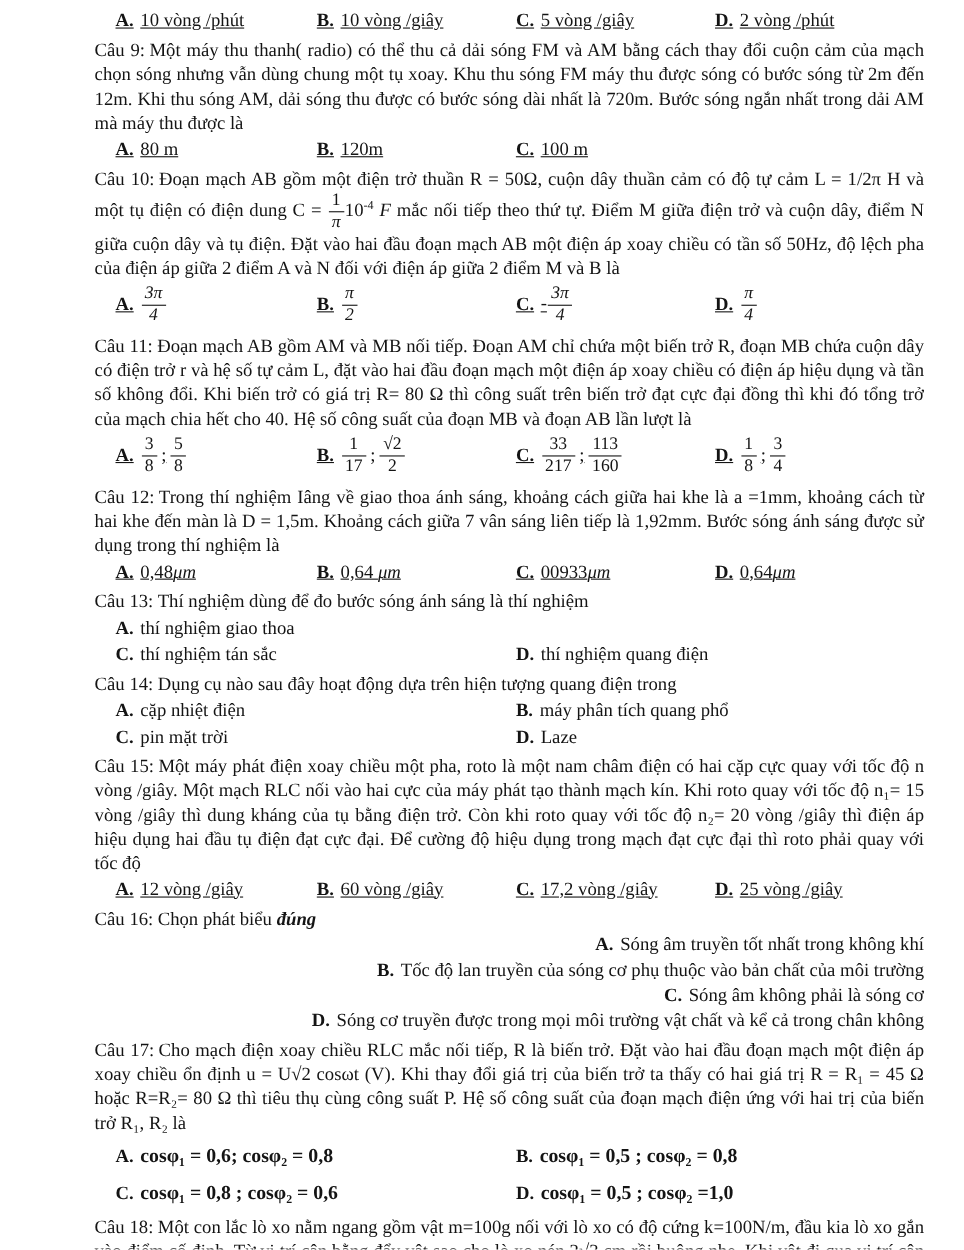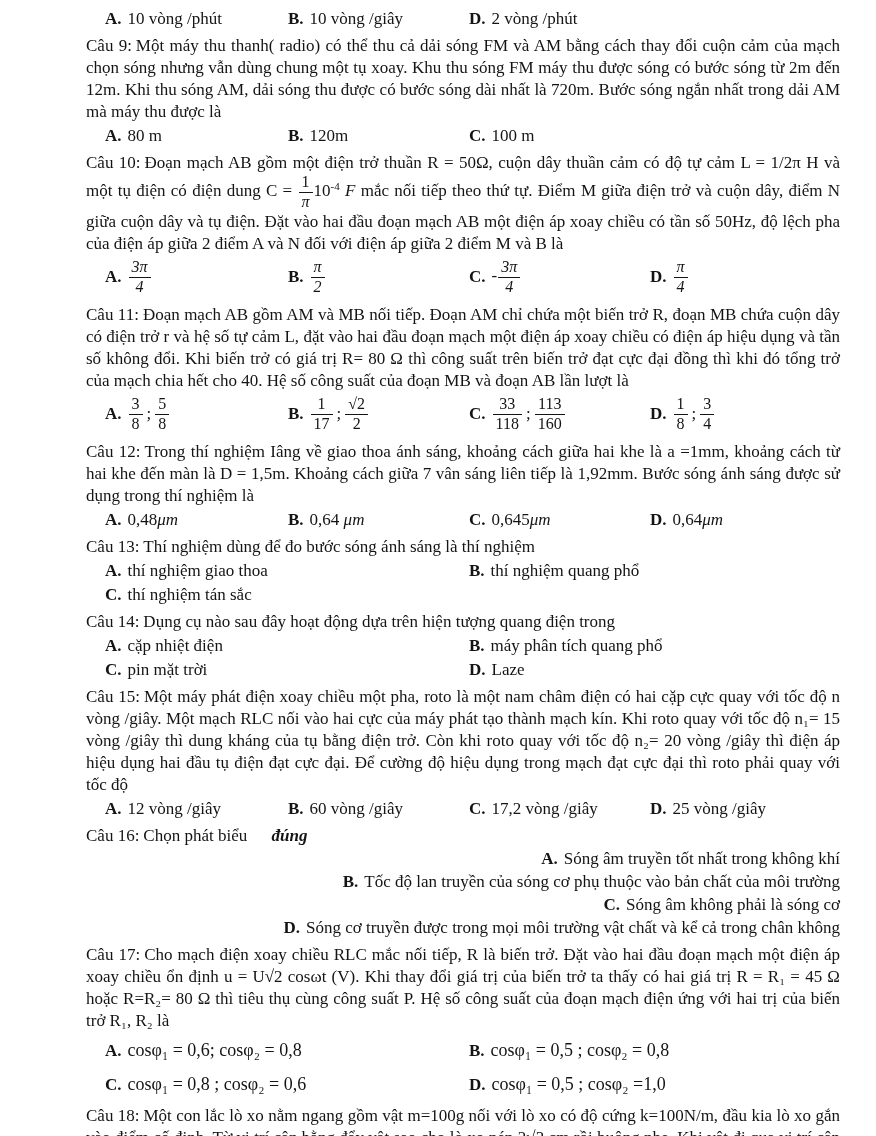--- a/index.html
+++ b/index.html
@@ -7,44 +7,45 @@
   body {
     width:876px; height:1136px; overflow:hidden;
     color:#141414;
     font-family:"Liberation Serif","DejaVu Serif",serif;
     font-size:17px; line-height:22px;
   }
   .page { padding:6px 36px 0 86px; }
   p.qtext { text-align:justify; margin-top:5px; }
   .qlabel { font-weight:normal; margin-right:4px; }
   .optrow { display:grid; margin-left:19px; margin-top:2px; margin-bottom:2px; }
-  .cols4 { grid-template-columns:183px 181px 181px 1fr; }
+  .cols4 { grid-template-columns:183px 181px 181px 1fr;text-decoration:underline; }
   .cols2 { grid-template-columns:364px 1fr; }
   .optletter { font-weight:bold; margin-right:6px; }
   .optline { margin-left:19px; margin-top:1px;text-align:right; }
   .frac { display:inline-block; vertical-align:middle; text-align:center;
           line-height:1.05; font-size:16px; margin:0 1px; }
   .frac .fnum { display:block; border-bottom:1px solid #141414; padding:0 3px 1px; }
   .frac .fden { display:block; padding:1px 3px 0; }
   .fracrow { align-items:center; min-height:42px; }
   .fsep { padding:0 3px; }
   sup { font-size:11px; line-height:0; }
-  .em-bi { font-weight:bold; font-style:italic;margin-left:20px; }
+  .em-bi { font-weight:bold; font-style:italic; }
   .ital { font-style:italic; }
-  .mathopt { font-size:18px; }
+  .mathopt { font-size:18px;font-weight:bold; }
   .mathrow { min-height:30px; align-items:center; margin-top:4px; }
 </style>
 </head>
 <body>
 
 <div class="page">
 
   <div class="optrow cols4">
     <span><b class="optletter">A.</b><span>10 vòng /phút</span></span>
     <span><b class="optletter">B.</b><span>10 vòng /giây</span></span>
+    <span><b class="optletter">C.</b><span>5 vòng /giây</span></span>
     <span><b class="optletter">D.</b><span>2 vòng /phút</span></span>
   </div>
 
   <p class="qtext"><b class="qlabel">Câu 9:</b><span>Một máy thu thanh( radio) có thể thu cả dải sóng FM và AM bằng cách thay đổi cuộn cảm của mạch chọn sóng nhưng vẫn dùng chung một tụ xoay. Khu thu sóng FM máy thu được sóng có bước sóng từ 2m đến 12m. Khi thu sóng AM, dải sóng thu được có bước sóng dài nhất là 720m. Bước sóng ngắn nhất trong dải AM mà máy thu được là</span></p>
   <div class="optrow cols4">
     <span><b class="optletter">A.</b><span>80 m</span></span>
     <span><b class="optletter">B.</b><span>120m</span></span>
     <span><b class="optletter">C.</b><span>100 m</span></span>
   </div>
 
@@ -53,39 +54,39 @@
     <span><b class="optletter">A.</b><span></span><span class="frac ital"><span class="fnum">3π</span><span class="fden">4</span></span></span>
     <span><b class="optletter">B.</b><span></span><span class="frac ital"><span class="fnum">π</span><span class="fden">2</span></span></span>
     <span><b class="optletter">C.</b><span>-</span><span class="frac ital"><span class="fnum">3π</span><span class="fden">4</span></span></span>
     <span><b class="optletter">D.</b><span></span><span class="frac ital"><span class="fnum">π</span><span class="fden">4</span></span></span>
   </div>
 
   <p class="qtext"><b class="qlabel">Câu 11:</b><span>Đoạn mạch AB gồm AM và MB nối tiếp. Đoạn AM chỉ chứa một biến trở R, đoạn MB chứa cuộn dây có điện trở r và hệ số tự cảm L, đặt vào hai đầu đoạn mạch một điện áp xoay chiều có điện áp hiệu dụng và tần số không đổi. Khi biến trở có giá trị R= 80 Ω thì công suất trên biến trở đạt cực đại đồng thì khi đó tổng trở của mạch chia hết cho 40. Hệ số công suất của đoạn MB và đoạn AB lần lượt là</span></p>
   <div class="optrow cols4 fracrow">
     <span><b class="optletter">A.</b><span class="frac"><span class="fnum">3</span><span class="fden">8</span></span><span class="fsep">;</span><span class="frac"><span class="fnum">5</span><span class="fden">8</span></span></span>
     <span><b class="optletter">B.</b><span class="frac"><span class="fnum">1</span><span class="fden">17</span></span><span class="fsep">;</span><span class="frac"><span class="fnum">√2</span><span class="fden">2</span></span></span>
-    <span><b class="optletter">C.</b><span class="frac"><span class="fnum">33</span><span class="fden">118</span></span><span class="fsep">;</span><span class="frac"><span class="fnum">113</span><span class="fden">160</span></span></span>
+    <span><b class="optletter">C.</b><span class="frac"><span class="fnum">33</span><span class="fden">217</span></span><span class="fsep">;</span><span class="frac"><span class="fnum">113</span><span class="fden">160</span></span></span>
     <span><b class="optletter">D.</b><span class="frac"><span class="fnum">1</span><span class="fden">8</span></span><span class="fsep">;</span><span class="frac"><span class="fnum">3</span><span class="fden">4</span></span></span>
   </div>
 
   <p class="qtext"><b class="qlabel">Câu 12:</b><span>Trong thí nghiệm Iâng về giao thoa ánh sáng, khoảng cách giữa hai khe là a =1mm, khoảng cách từ hai khe đến màn là D = 1,5m. Khoảng cách giữa 7 vân sáng liên tiếp là 1,92mm. Bước sóng ánh sáng được sử dụng trong thí nghiệm là</span></p>
   <div class="optrow cols4">
     <span><b class="optletter">A.</b><span>0,48</span><i>μm</i></span>
     <span><b class="optletter">B.</b><span>0,64 </span><i>μm</i></span>
-    <span><b class="optletter">C.</b><span>0,645</span><i>μm</i></span>
+    <span><b class="optletter">C.</b><span>00933</span><i>μm</i></span>
     <span><b class="optletter">D.</b><span>0,64</span><i>μm</i></span>
   </div>
 
   <p class="qtext"><b class="qlabel">Câu 13:</b><span>Thí nghiệm dùng để đo bước sóng ánh sáng là thí nghiệm</span></p>
   <div class="optrow cols2">
     <span><b class="optletter">A.</b><span>thí nghiệm giao thoa</span></span>
-    <span><b class="optletter">B.</b><span>thí nghiệm quang phổ</span></span>
   </div>
   <div class="optrow cols2">
     <span><b class="optletter">C.</b><span>thí nghiệm tán sắc</span></span>
+    <span><b class="optletter">D.</b><span>thí nghiệm quang điện</span></span>
   </div>
 
   <p class="qtext"><b class="qlabel">Câu 14:</b><span>Dụng cụ nào sau đây hoạt động dựa trên hiện tượng quang điện trong</span></p>
   <div class="optrow cols2">
     <span><b class="optletter">A.</b><span>cặp nhiệt điện</span></span>
     <span><b class="optletter">B.</b><span>máy phân tích quang phổ</span></span>
   </div>
   <div class="optrow cols2">
     <span><b class="optletter">C.</b><span>pin mặt trời</span></span>
     <span><b class="optletter">D.</b><span>Laze</span></span>

